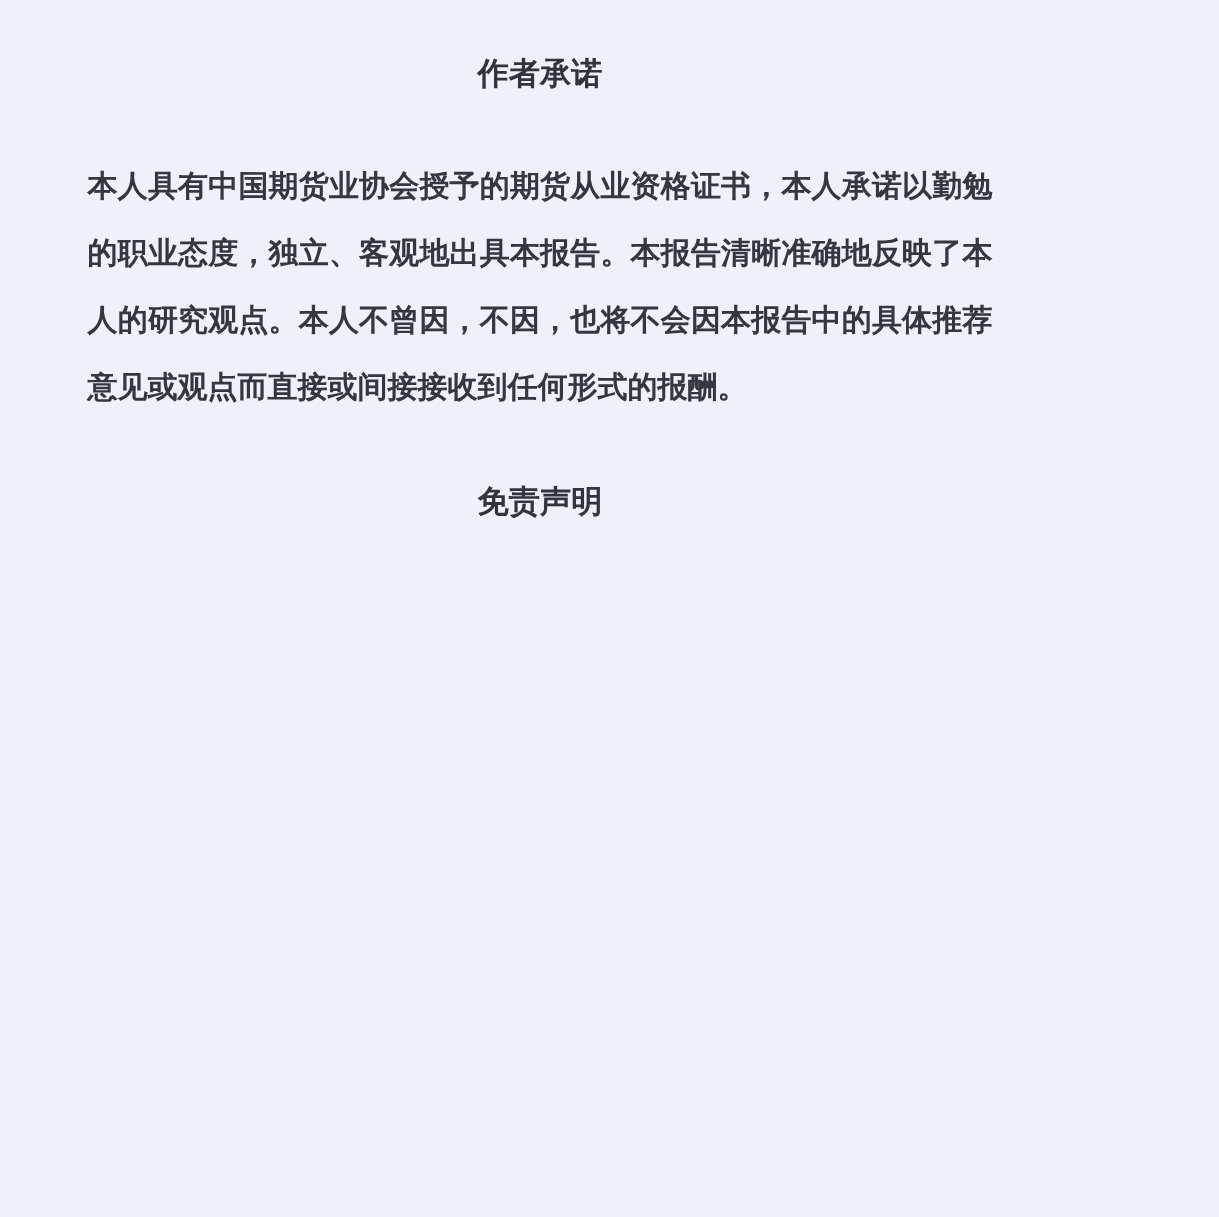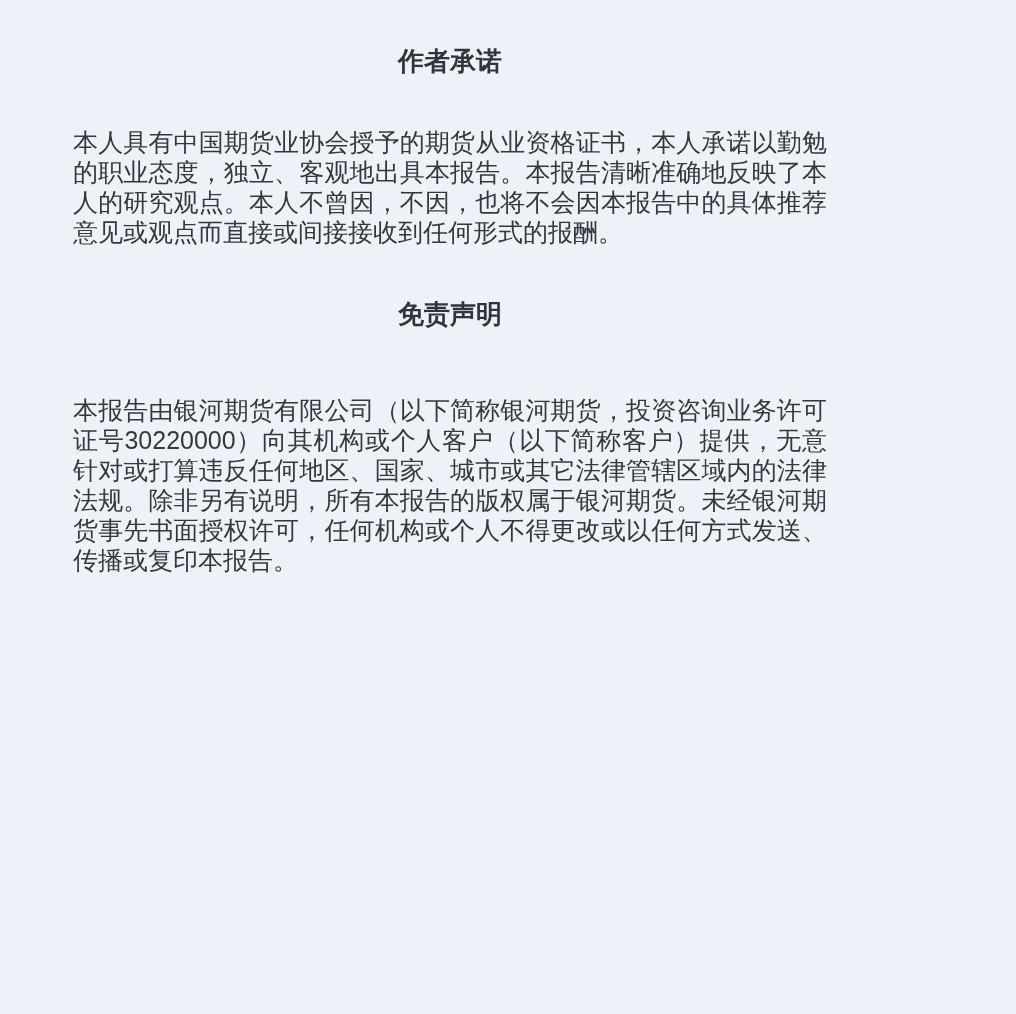--- a/index.html
+++ b/index.html
@@ -26,40 +26,40 @@
     line-height: 42px;
     text-align: center;
     margin: 0 0 45px 0;
     color: #30353d;
   }
   .section-title.second {
     margin-bottom: 60px;
   }
   .para {
     font-size: 25px;
-    line-height: 30px;
+    line-height: 56px;
     margin: 0 0 46px 0;
     text-align: justify;
     text-justify: inter-ideograph;
     word-break: break-all;
+    font-weight: bold;
   }
   .para.tight {
     margin-bottom: 20px;
   }
   .para.last {
     margin-bottom: 0;
   }
 </style>
 </head>
 <body>
 
 <div class="doc">
 
   <h2 class="section-title">作者承诺</h2>
 
   <p class="para">本人具有中国期货业协会授予的期货从业资格证书，本人承诺以勤勉的职业态度，独立、客观地出具本报告。本报告清晰准确地反映了本人的研究观点。本人不曾因，不因，也将不会因本报告中的具体推荐意见或观点而直接或间接接收到任何形式的报酬。</p>
 
   <h2 class="section-title second">免责声明</h2>
 
-  <p class="para tight">本报告由银河期货有限公司（以下简称银河期货，投资咨询业务许可证号30220000）向其机构或个人客户（以下简称客户）提供，无意针对或打算违反任何地区、国家、城市或其它法律管辖区域内的法律法规。除非另有说明，所有本报告的版权属于银河期货。未经银河期货事先书面授权许可，任何机构或个人不得更改或以任何方式发送、传播或复印本报告。</p>
 
 
 </div>
 
 </body></html>

